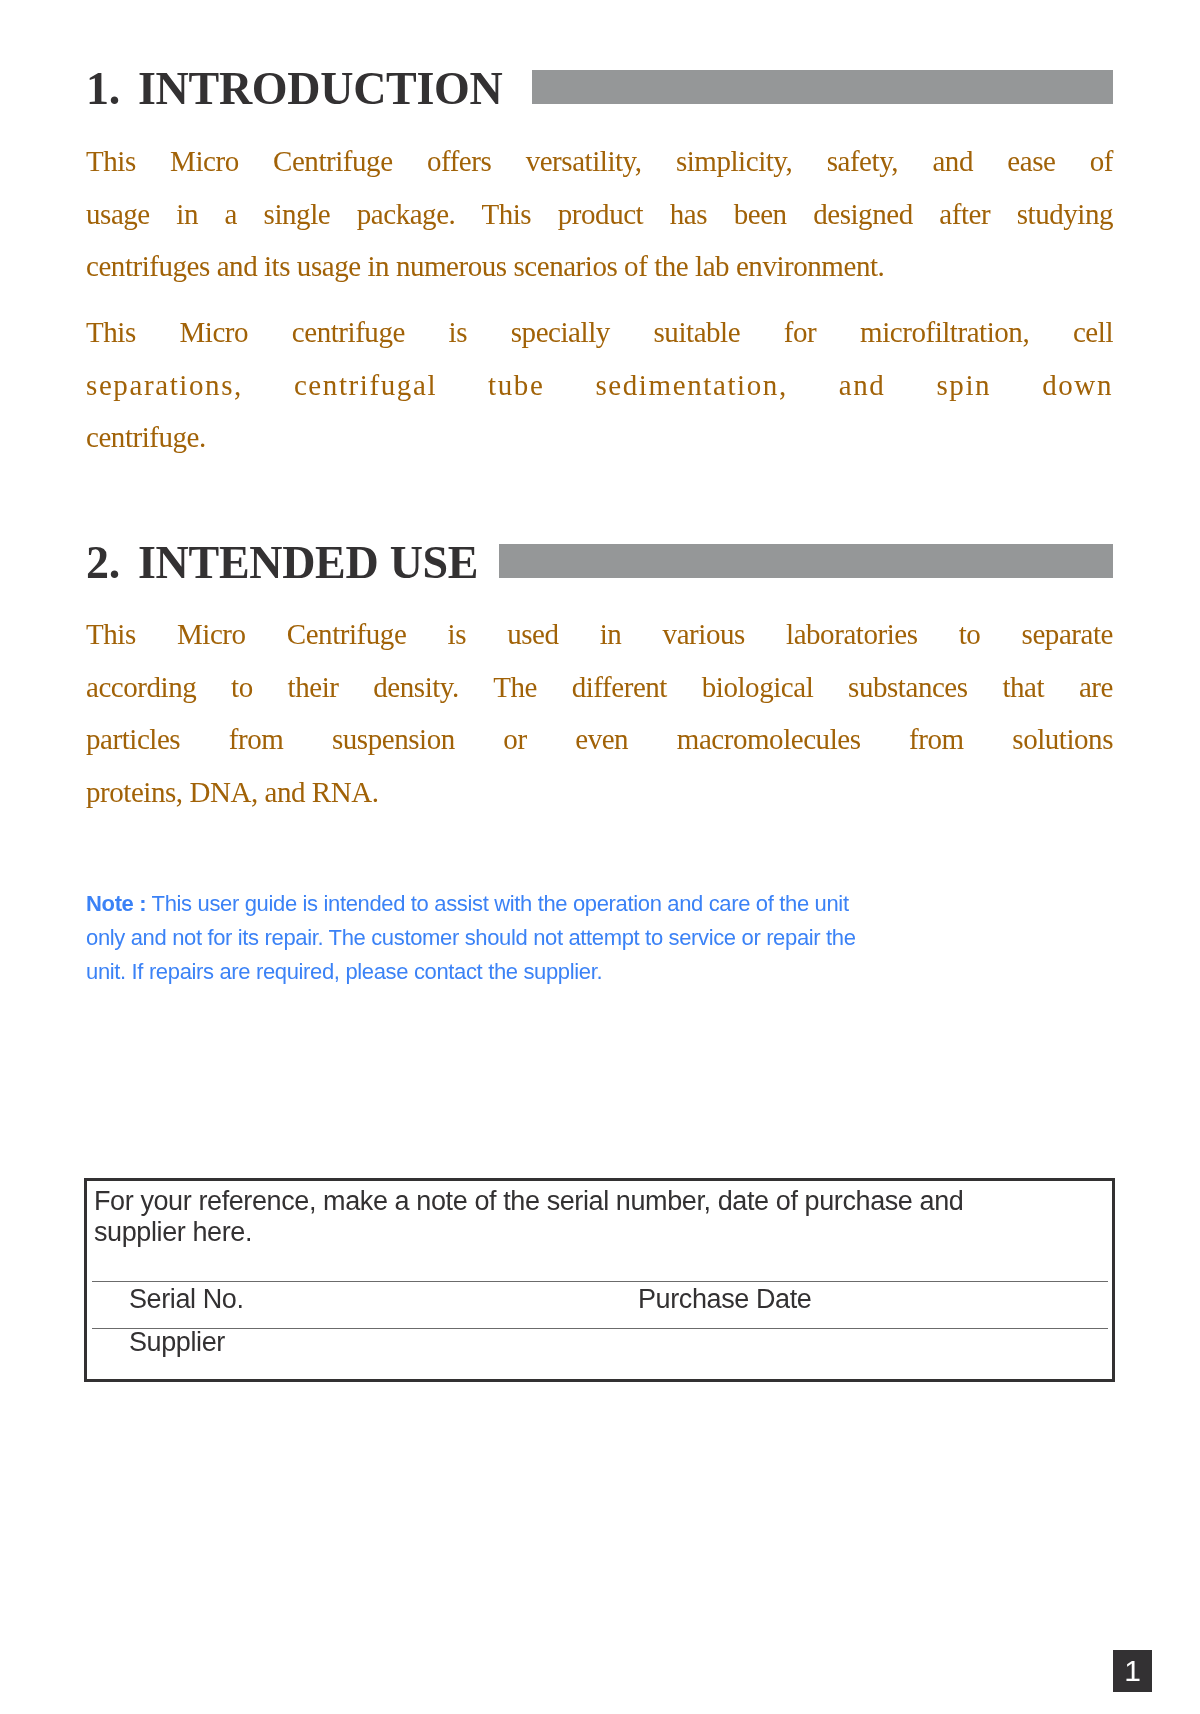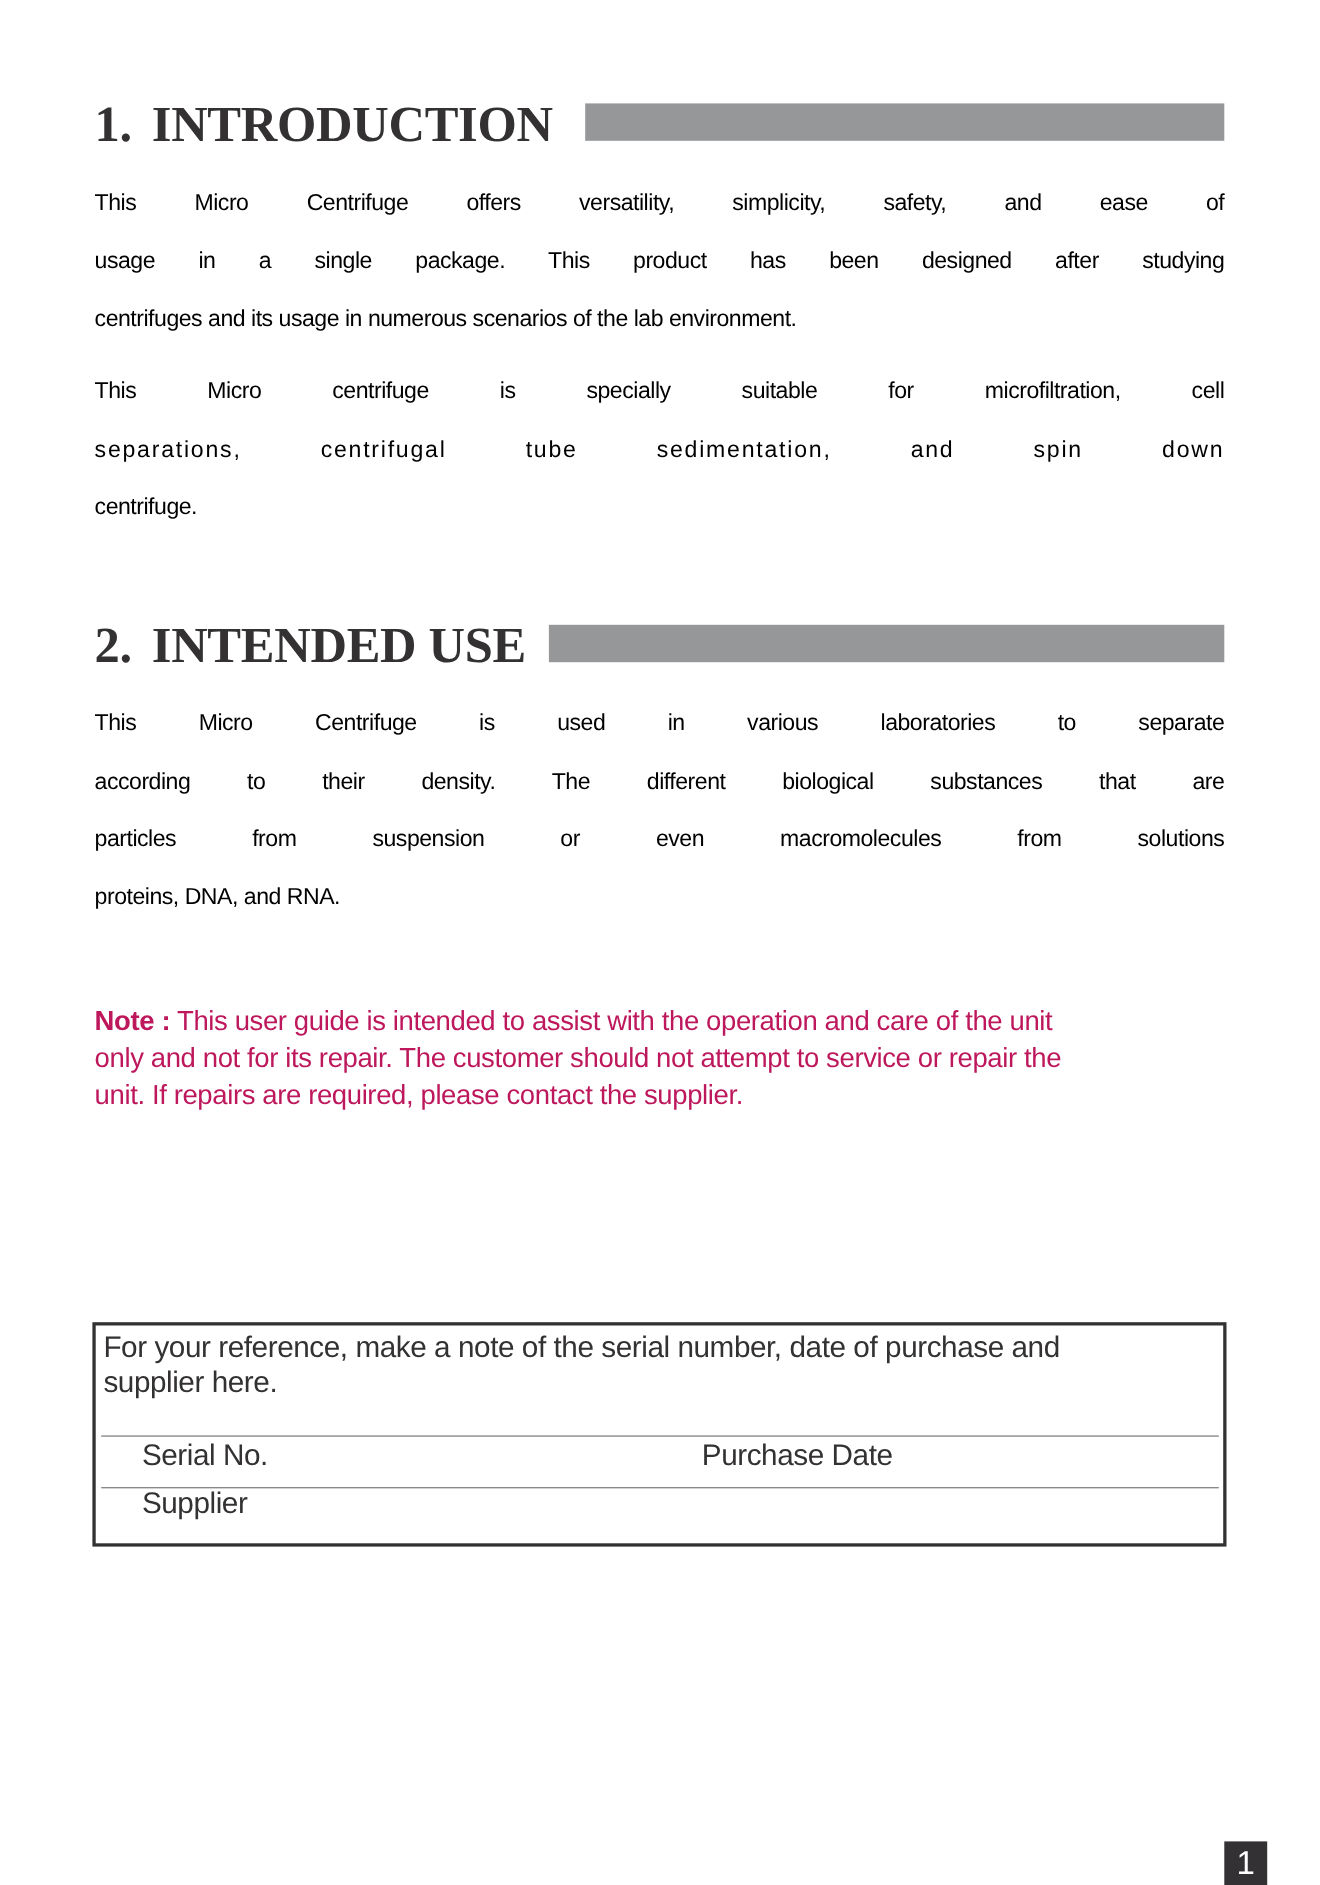--- a/index.html
+++ b/index.html
@@ -1,28 +1,28 @@
 <!DOCTYPE html>
 <html><head>
 <meta charset="utf-8">
 <style>
   html, body { margin: 0; padding: 0; background: #ffffff; }
   body { width: 1200px; height: 1714px; position: relative; overflow: hidden; color: #333132; }
-  .abs { position: absolute; margin-top: 24px; }
+  .abs { position: absolute; }
   .heading {
     font-family: "Liberation Serif", serif; font-weight: bold; font-size: 46px;
     line-height: 46px; white-space: nowrap; color: #333132; letter-spacing: -0.3px;
   }
   .heading .num { display: inline-block; width: 52px; }
   .bar { background: #959798; }
-  .para { left: 86px; width: 1027px; font-family: Liberation Sans, sans-serif; font-size: 21px; color: #000000; }
+  .para { left: 86px; width: 1027px; font-family: Liberation Serif, serif; font-size: 29px; color: #a16207; }
   .line { height: 52.6px; line-height: 52.6px; white-space: nowrap; text-align: justify; text-align-last: justify; overflow: visible; letter-spacing: -0.45px; word-spacing: 0; }
   .line.last { text-align-last: left; }
   .line.wide { letter-spacing: 1.6px; }
-  .note { left: 86px; width: 1040px; font-family: "Liberation Sans", sans-serif; font-size: 25px; line-height: 34px; color: #be185d; letter-spacing: -0.35px; }
+  .note { left: 86px; width: 1040px; font-family: "Liberation Sans", sans-serif; font-size: 22px; line-height: 34px; color: #3b82f6; letter-spacing: -0.35px; }
   .note .nline { white-space: nowrap; height: 34px; }
   .note b { font-weight: bold; }
   .ref-box { left: 84px; top: 1178px; width: 1025px; height: 198px; border: 3px solid #333132; box-sizing: content-box; }
   .ref-text { font-family: "Liberation Sans", sans-serif; font-size: 27px; color: #333132; white-space: nowrap; letter-spacing: -0.4px; }
   .divider { height: 1px; background: #6b6b6b; }
   .page-num { left: 1113px; top: 1650px; width: 39px; height: 42px; background: #333133; color: #ffffff;
     font-family: "Liberation Sans", sans-serif; font-size: 30px; line-height: 42px; text-align: center; }
 </style>
 </head>
 <body>

